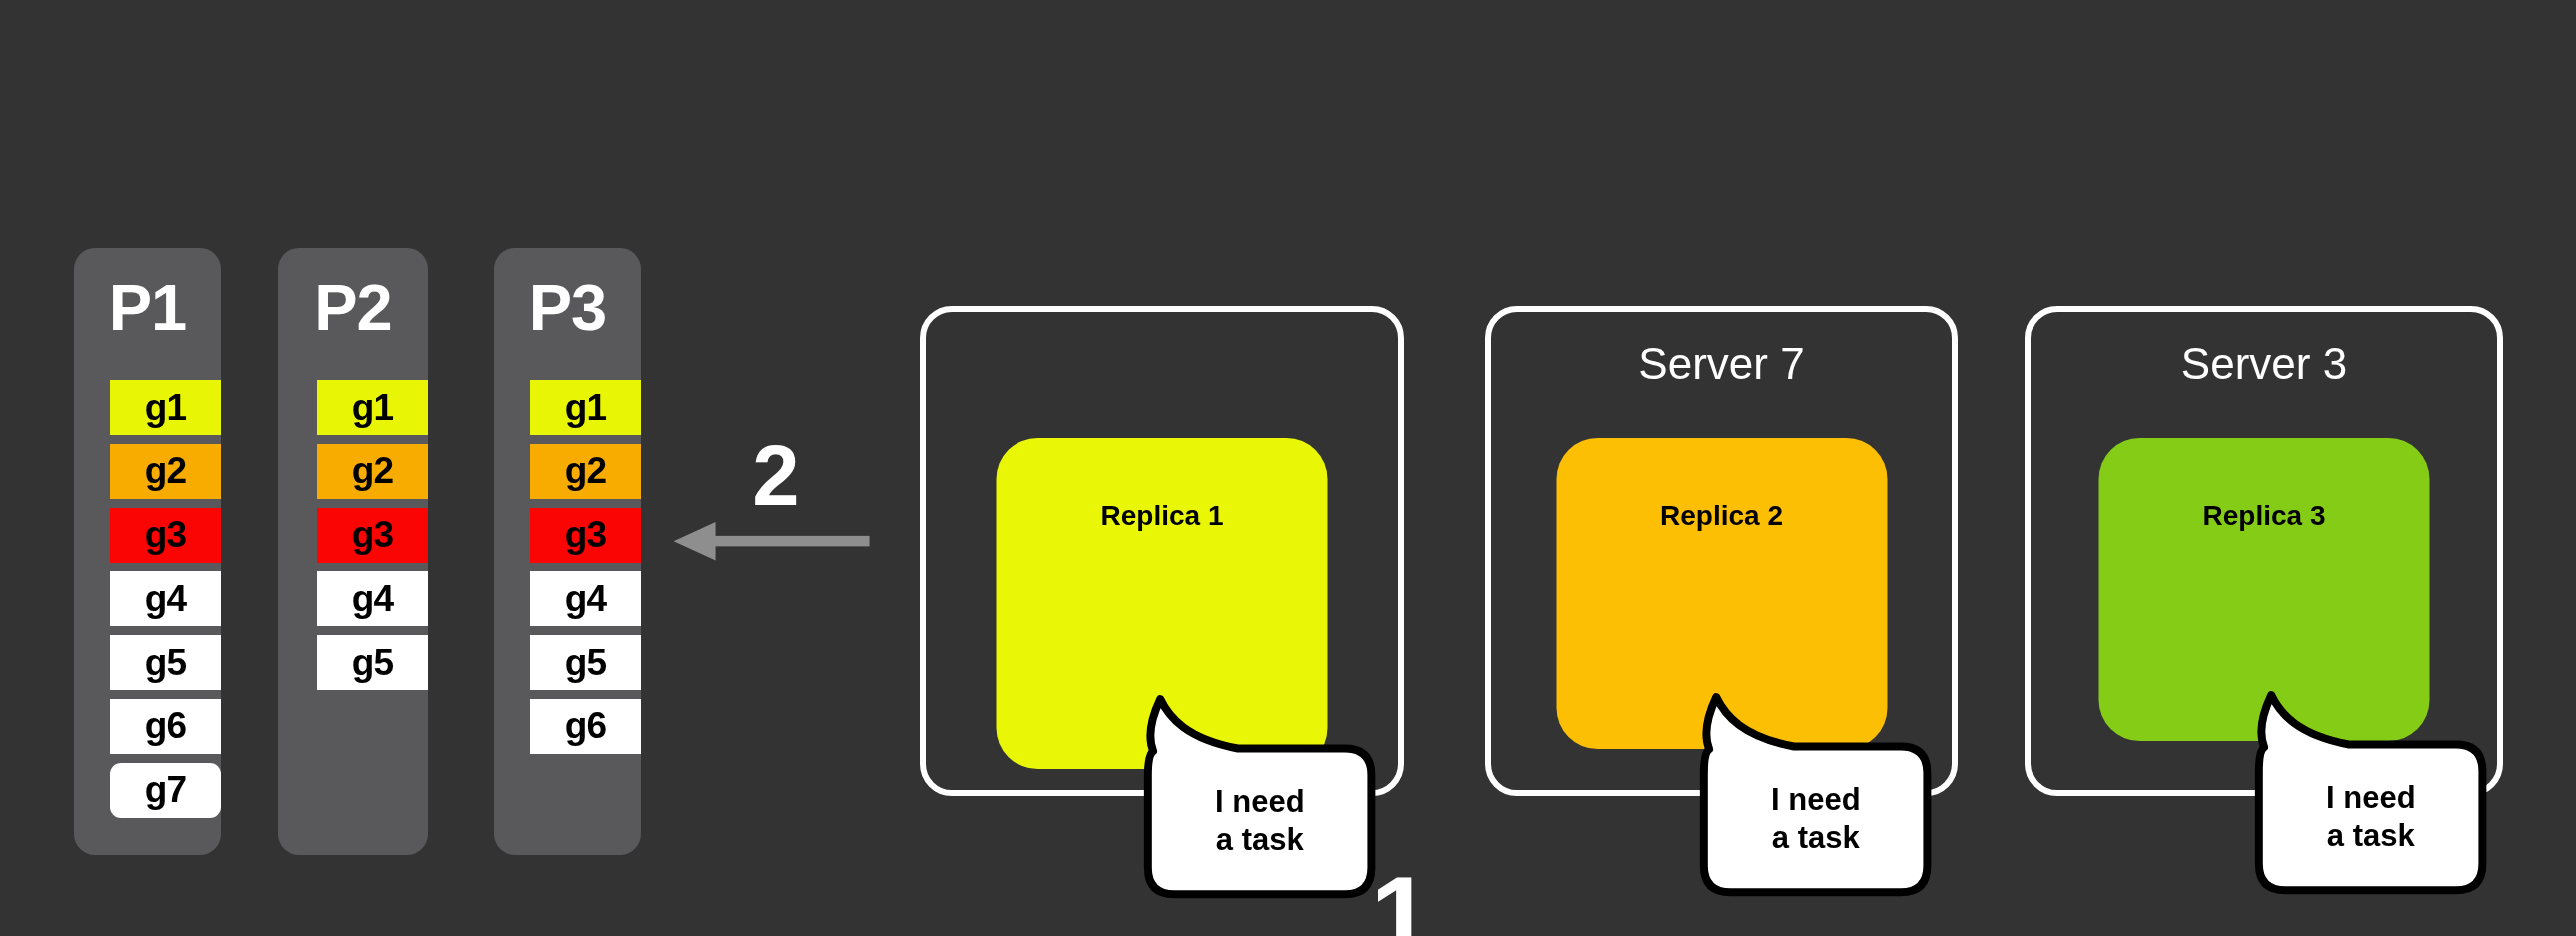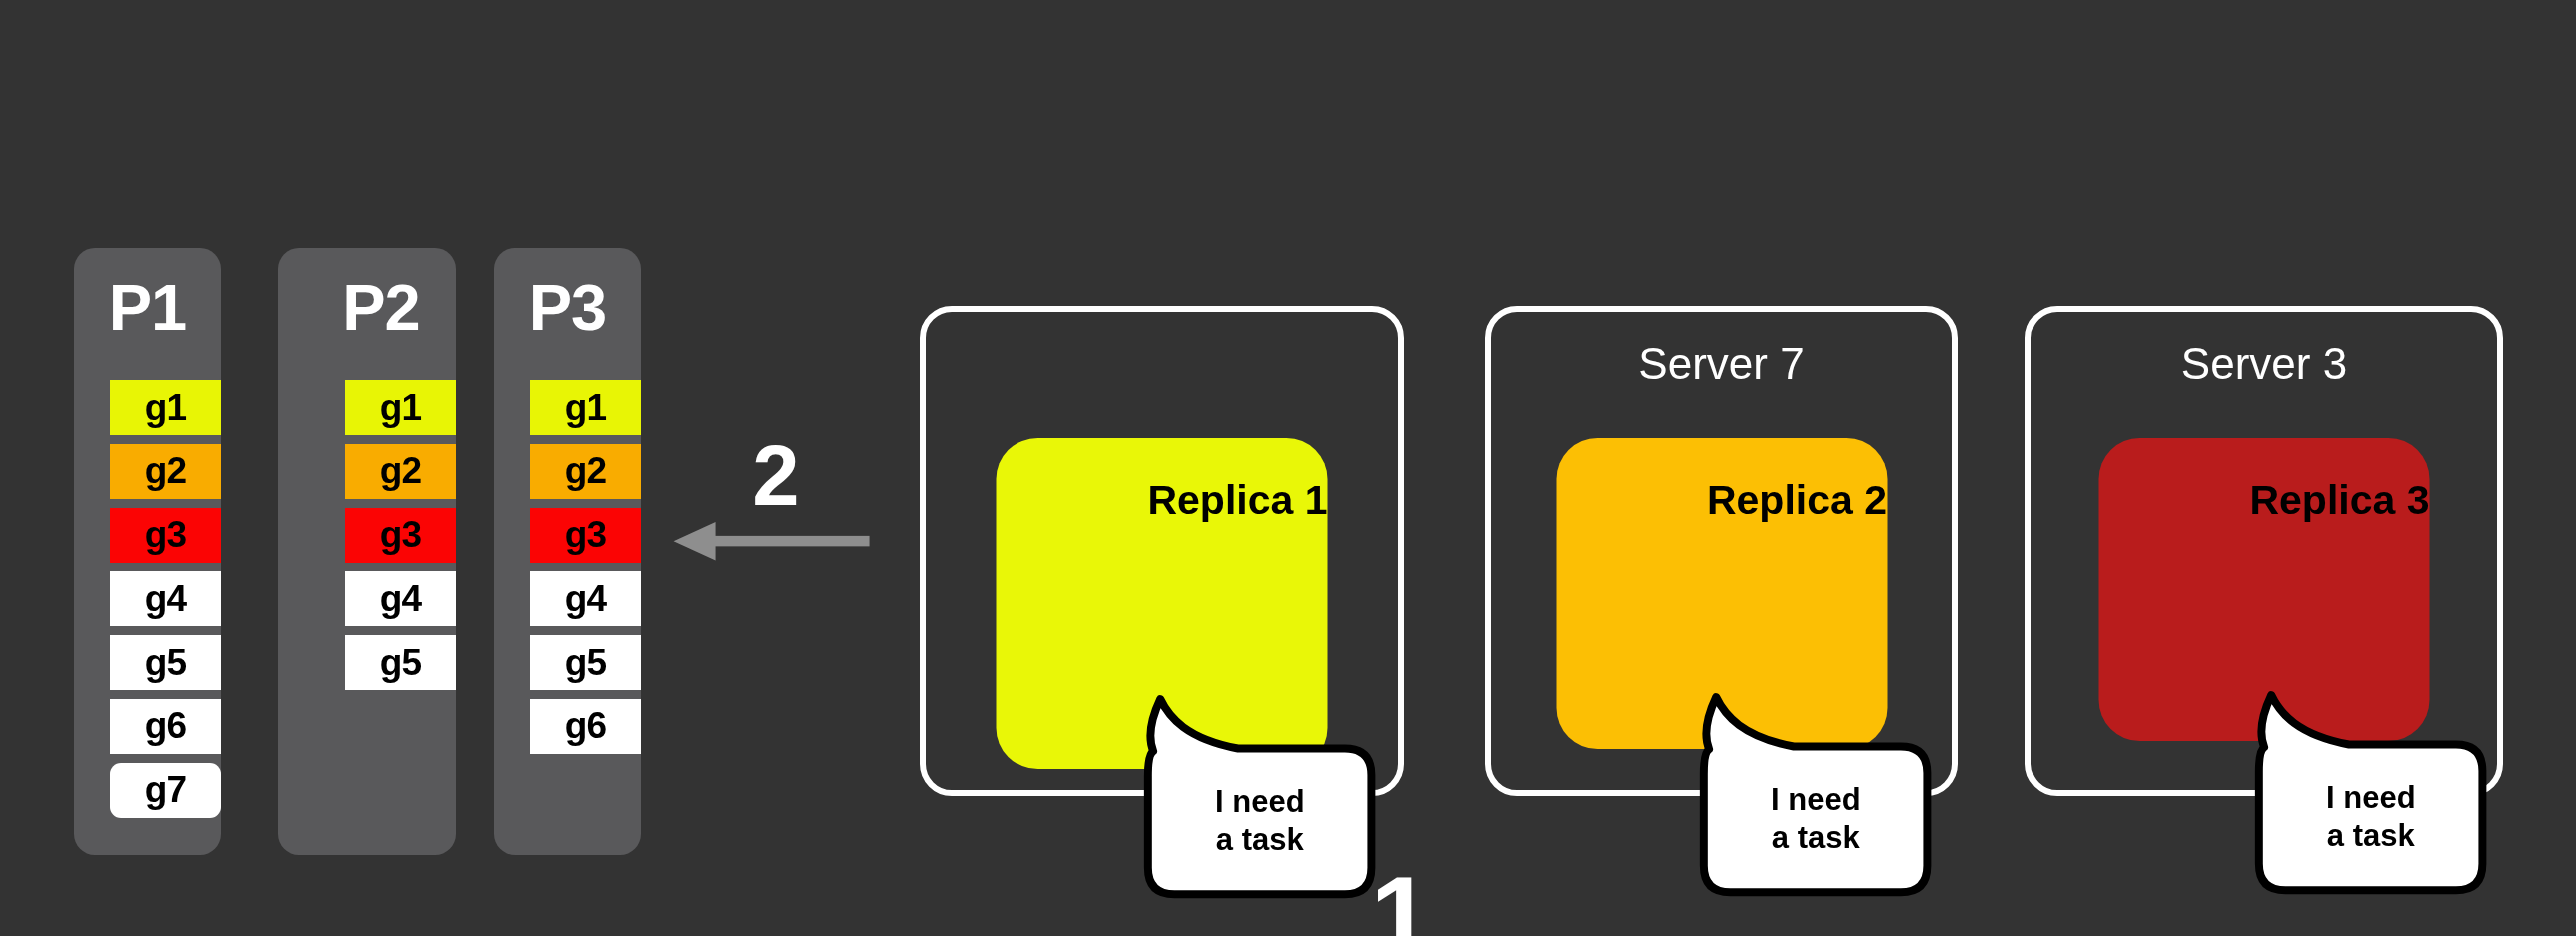--- a/index.html
+++ b/index.html
@@ -19,21 +19,21 @@
   .big-num{position:absolute;color:#ffffff;font-weight:700;line-height:1;text-align:center;}
 
   
   .arrow-svg{position:absolute;left:667px;top:521px;}
 
   
   .server{position:absolute;top:306px;height:490px;border:6.2px solid #ffffff;border-radius:32px;
           box-sizing:border-box;background:transparent;}
   .server-title{padding-top:30px;text-align:center;font-size:44px;font-weight:400;color:#ffffff;line-height:1;}
   .replica{position:absolute;top:126px;left:50%;transform:translateX(-50%);width:331px;border-radius:41px;}
-  .replica-label{padding-top:42px;text-align:right;font-size:41px;font-weight:700;color:#000000;line-height:1;}
+  .replica-label{padding-top:64px;text-align:center;font-size:28px;font-weight:700;color:#000000;line-height:1;}
 
   
   .bubble{position:absolute;width:243px;height:214px;z-index:5;}
   .bubble svg{position:absolute;left:0;top:0;}
   .bubble-shape{fill:#ffffff;stroke:#000000;stroke-width:9;stroke-linejoin:round;}
   .bubble-text{position:absolute;left:8.8px;top:57px;width:224px;height:146px;display:flex;
                flex-direction:column;align-items:center;justify-content:center;
                font-size:31px;font-weight:700;color:#000000;line-height:38px;text-align:center;}
 </style>
 </head>
@@ -47,21 +47,21 @@
       <div class="chip" style="background-color: rgb(232, 245, 5);">g1</div>
       <div class="chip" style="background-color: rgb(249, 172, 0);">g2</div>
       <div class="chip" style="background-color: rgb(251, 4, 4);">g3</div>
       <div class="chip" style="background-color: rgb(255, 255, 255);">g4</div>
       <div class="chip" style="background-color: rgb(255, 255, 255);">g5</div>
       <div class="chip" style="background-color: rgb(255, 255, 255);">g6</div>
       <div class="chip" style="background-color: rgb(255, 255, 255); border-radius: 11px;">g7</div>
     </div>
   </div>
 
-  <div class="partition" style="left:278px;width:150px;padding-left:28px;">
+  <div class="partition" style="left:278px;width:150px;">
     <div class="partition-title">P2</div>
     <div class="chips">
       <div class="chip" style="background-color: rgb(232, 245, 5);">g1</div>
       <div class="chip" style="background-color: rgb(249, 172, 0);">g2</div>
       <div class="chip" style="background-color: rgb(251, 4, 4);">g3</div>
       <div class="chip" style="background-color: rgb(255, 255, 255);">g4</div>
       <div class="chip" style="background-color: rgb(255, 255, 255);">g5</div>
     </div>
   </div>
 
@@ -91,21 +91,21 @@
 
   <div class="server" style="left:1485px;width:473px;">
     <div class="server-title">Server 7</div>
     <div class="replica" style="height: 311px; background-color: rgb(252, 191, 4);">
       <div class="replica-label">Replica 2</div>
     </div>
   </div>
 
   <div class="server" style="left:2025px;width:478px;">
     <div class="server-title">Server 3</div>
-    <div class="replica" style="height: 303px; background-color: #b91c1c;">
+    <div class="replica" style="height: 303px; background-color: #84cc16;">
       <div class="replica-label">Replica 3</div>
     </div>
   </div>
 
   <div class="bubble" style="left:1139px;top:691px;">
     <svg width="243" height="214" viewBox="0 0 275 242">
       <path class="bubble-shape" d="M 24 9 C 34 30, 54 54, 112 65 L 233 65 Q 263 65, 263 95 L 263 200 Q 263 230, 233 230 L 40 230 Q 10 230, 10 200 L 10 96 Q 10 72, 16 68 C 8 48, 16 26, 24 9 Z"></path>
     </svg>
     <div class="bubble-text">
       <div>I need</div>

